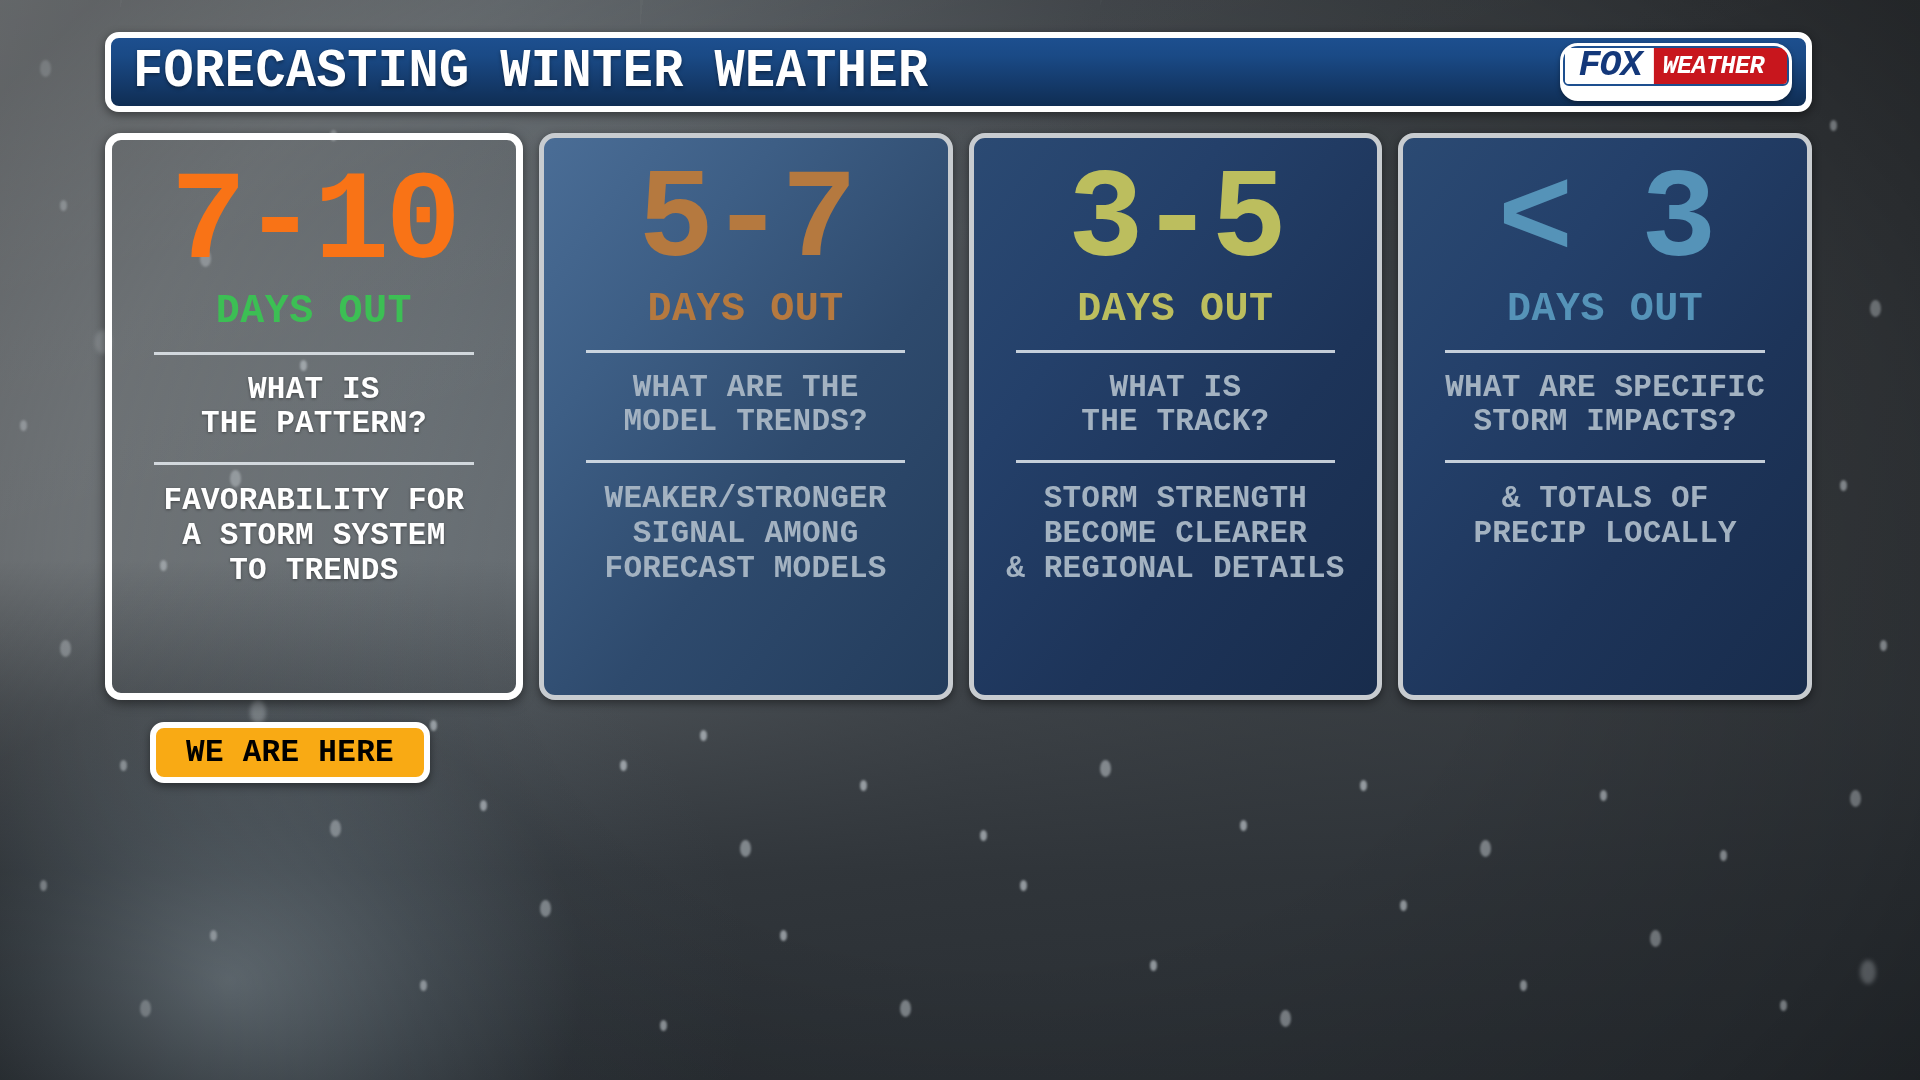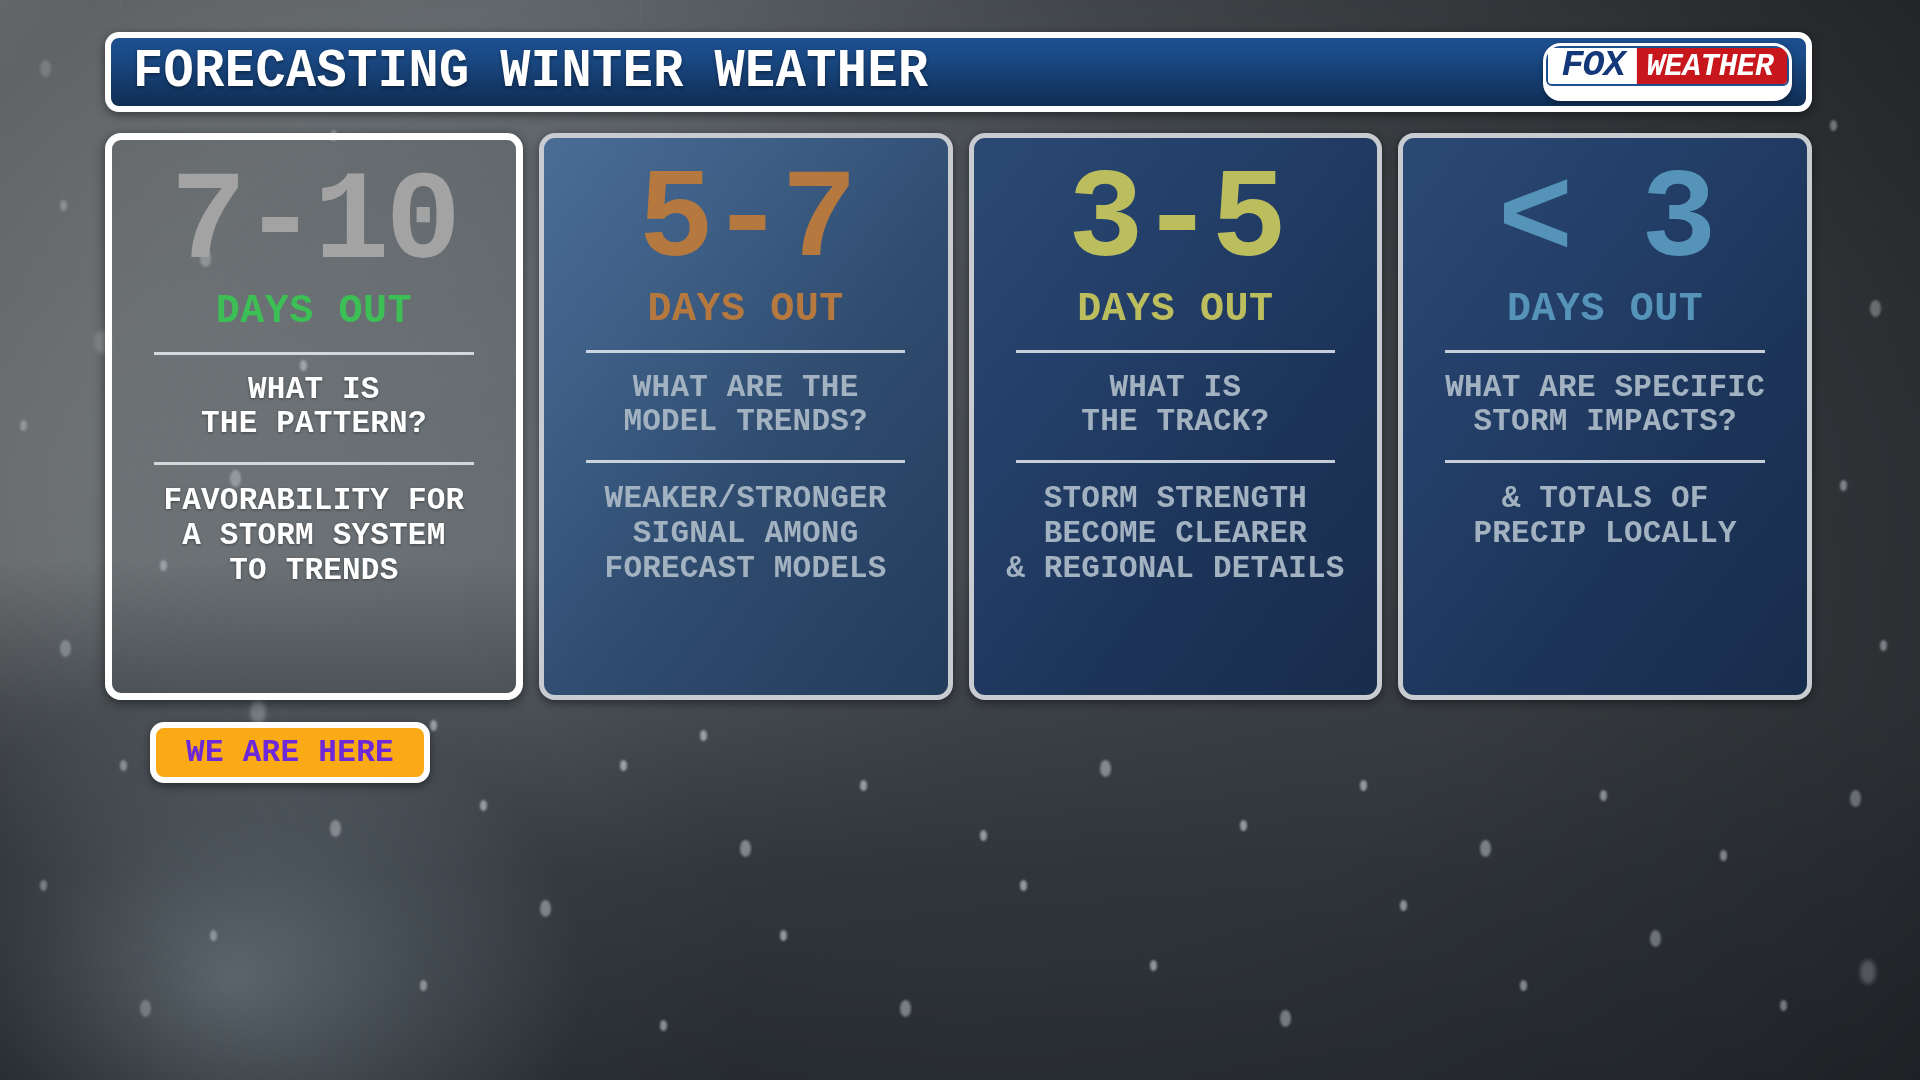--- a/index.html
+++ b/index.html
@@ -146,27 +146,27 @@
     letter-spacing: -1px;
     display: flex;
     align-items: center;
     padding: 0 12px 0 14px;
     line-height: 1;
     transform: scaleX(1.02);
   }
   .fw-weather {
     background: #c8161d;
     color: #ffffff;
-    font-size: 31px;
+    font-size: 25px;
     font-weight: bold;
     font-style: italic;
     letter-spacing: -0.5px;
     display: flex;
     align-items: center;
-    padding: 0 14px 0 10px;
+    padding: 0 23px 0 10px;
     line-height: 1;
   }
 
   
   .cards {
     position: absolute;
     left: 105px;
     top: 133px;
     width: 1707px;
     height: 567px;
@@ -331,21 +331,21 @@
     <div class="fw-logo">
       <div class="fw-inner">
         <div class="fw-fox" style="color: rgb(20, 56, 122);">FOX</div>
         <div class="fw-weather" style="background: rgb(200, 22, 29);">WEATHER</div>
       </div>
     </div>
   </div>
 
   <div class="cards" id="cards">
       <div class="card active">
-        <div class="card-number" style="color: #a3a3a3;">7-10</div>
+        <div class="card-number" style="color: #f97316;">7-10</div>
         <div class="card-daysout" style="color: rgb(60, 191, 84);">DAYS OUT</div>
         <div class="divider"></div>
         <div class="card-question">
           <div>WHAT IS</div>
           <div>THE PATTERN?</div>
         </div>
         <div class="divider"></div>
         <div class="card-detail">
           <div>FAVORABILITY FOR</div>
           <div>A STORM SYSTEM</div>
@@ -391,15 +391,15 @@
           <div>STORM IMPACTS?</div>
         </div>
         <div class="divider"></div>
         <div class="card-detail">
           <div>&amp; TOTALS OF</div>
           <div>PRECIP LOCALLY</div>
         </div>
       </div>
     </div>
 
-  <div class="here-badge" style="background: rgb(249, 170, 20); color: #6d28d9;">WE ARE HERE</div>
+  <div class="here-badge" style="background: rgb(249, 170, 20); color: #000000;">WE ARE HERE</div>
 
 </div>
 
 </body></html>

